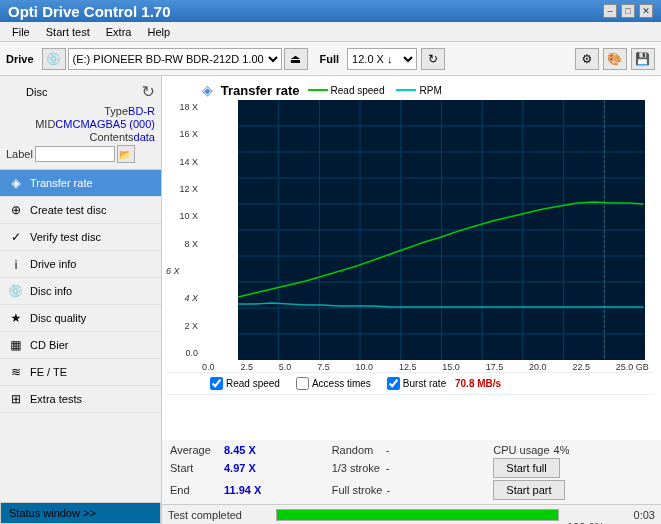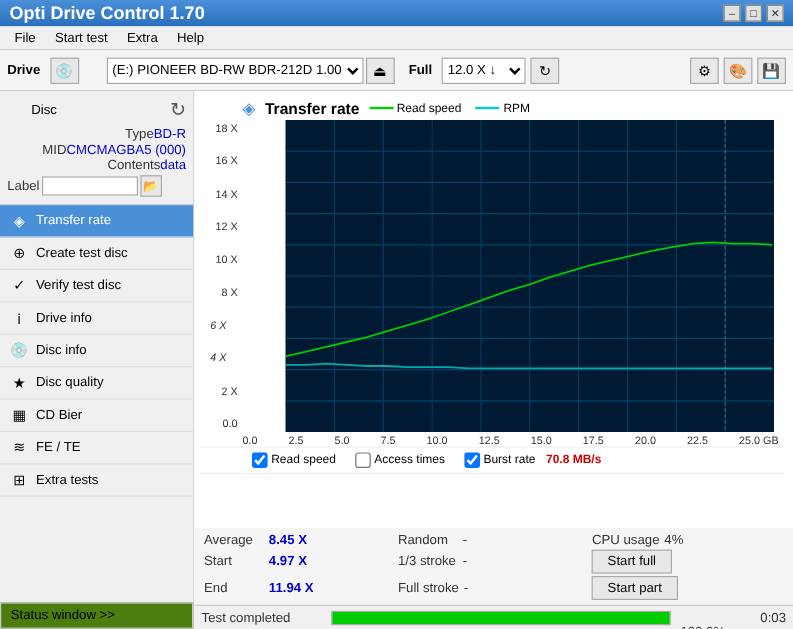--- a/index.html
+++ b/index.html
@@ -36,21 +36,21 @@
       background: #f5f5f5;
       height: 34px;
       display: flex;
       align-items: center;
       padding: 0 6px;
       border-bottom: 1px solid #ccc;
       gap: 4px;
     }
     .drive-label { font-size: 11px; font-weight: bold; margin-right: 4px; }
     .drive-select-wrapper { display: flex; align-items: center; gap: 2px; }
-    .drive-select { height: 22px; font-size: 11px; min-width: 200px; border: 1px solid #aaa; background: white; margin-left: 21px; }
+    .drive-select { height: 22px; font-size: 11px; min-width: 200px; border: 1px solid #aaa; background: white; }
     .toolbar-icon-btn { width: 24px; height: 22px; background: #e8e8e8; border: 1px solid #aaa; display: flex; align-items: center; justify-content: center; cursor: pointer; font-size: 12px; }
     .speed-label { font-size: 11px; font-weight: bold; margin-left: 8px; margin-right: 4px; }
     .speed-select { height: 22px; font-size: 11px; min-width: 70px; border: 1px solid #aaa; background: white; }
     .toolbar-spacer { flex: 1; }
 
     
     .main-content {
       display: flex;
       height: calc(524px - 22px - 20px - 34px);
     }
@@ -100,21 +100,21 @@
     .nav-item.active { background: #4a90d9; color: white; }
     .nav-item .nav-icon { width: 16px; height: 16px; display: flex; align-items: center; justify-content: center; font-size: 12px; }
     .nav-item .nav-label { font-size: 11px; }
 
     
     .status-window-btn {
       margin-top: auto;
       padding: 4px 8px;
       font-size: 11px;
       cursor: pointer;
-      background: #4d7c0f;
+      background: #0369a1;
       border: 1px solid #ccc;
       display: flex;
       align-items: center;
       gap: 4px;
     }
 
     
     .right-content {
       flex: 1;
       display: flex;
@@ -337,22 +337,22 @@
 
       <div style="position:relative; margin-left:36px; margin-right:4px;">
 
         <div style="position:absolute; left:-36px; top:0; height:260px; display:flex; flex-direction:column; justify-content:space-between; padding:2px 0;">
           <span class="y-label" style="font-size:9px; color:#333; text-align:right; width:32px;">18 X</span>
           <span class="y-label" style="font-size:9px; color:#333; text-align:right; width:32px;">16 X</span>
           <span class="y-label" style="font-size:9px; color:#333; text-align:right; width:32px;">14 X</span>
           <span class="y-label" style="font-size:9px; color:#333; text-align:right; width:32px;">12 X</span>
           <span class="y-label" style="font-size:9px; color:#333; text-align:right; width:32px;">10 X</span>
           <span class="y-label" style="font-size:9px; color:#333; text-align:right; width:32px;">8 X</span>
-          <span class="y-label" style="font-size:9px; color:#333; text-align:center; width:32px;font-style:italic;">6 X</span>
-          <span class="y-label" style="font-size:9px; color:#333; text-align:center; width:32px;font-style:italic;">4 X</span>
+          <span class="y-label" style="font-size:9px; color:#333; text-align:left; width:32px;font-style:italic;">6 X</span>
+          <span class="y-label" style="font-size:9px; color:#333; text-align:right; width:32px;font-style:italic;">4 X</span>
           <span class="y-label" style="font-size:9px; color:#333; text-align:right; width:32px;">2 X</span>
           <span class="y-label" style="font-size:9px; color:#333; text-align:right; width:32px;">0.0</span>
         </div>
 
         <div class="chart-area">
           <svg class="chart-svg" viewBox="0 0 480 260" preserveAspectRatio="none">
 
             <rect width="480" height="260" fill="#001a33"></rect>
 
             <line x1="48" y1="0" x2="48" y2="260" stroke="#004466" stroke-width="1"></line>

